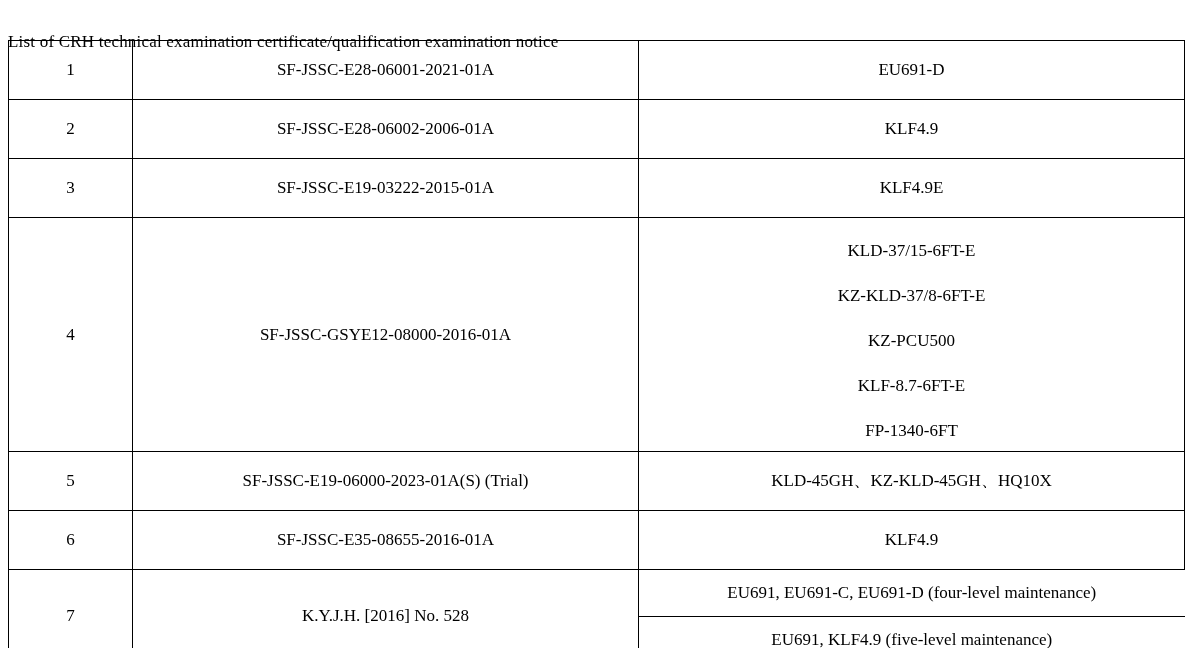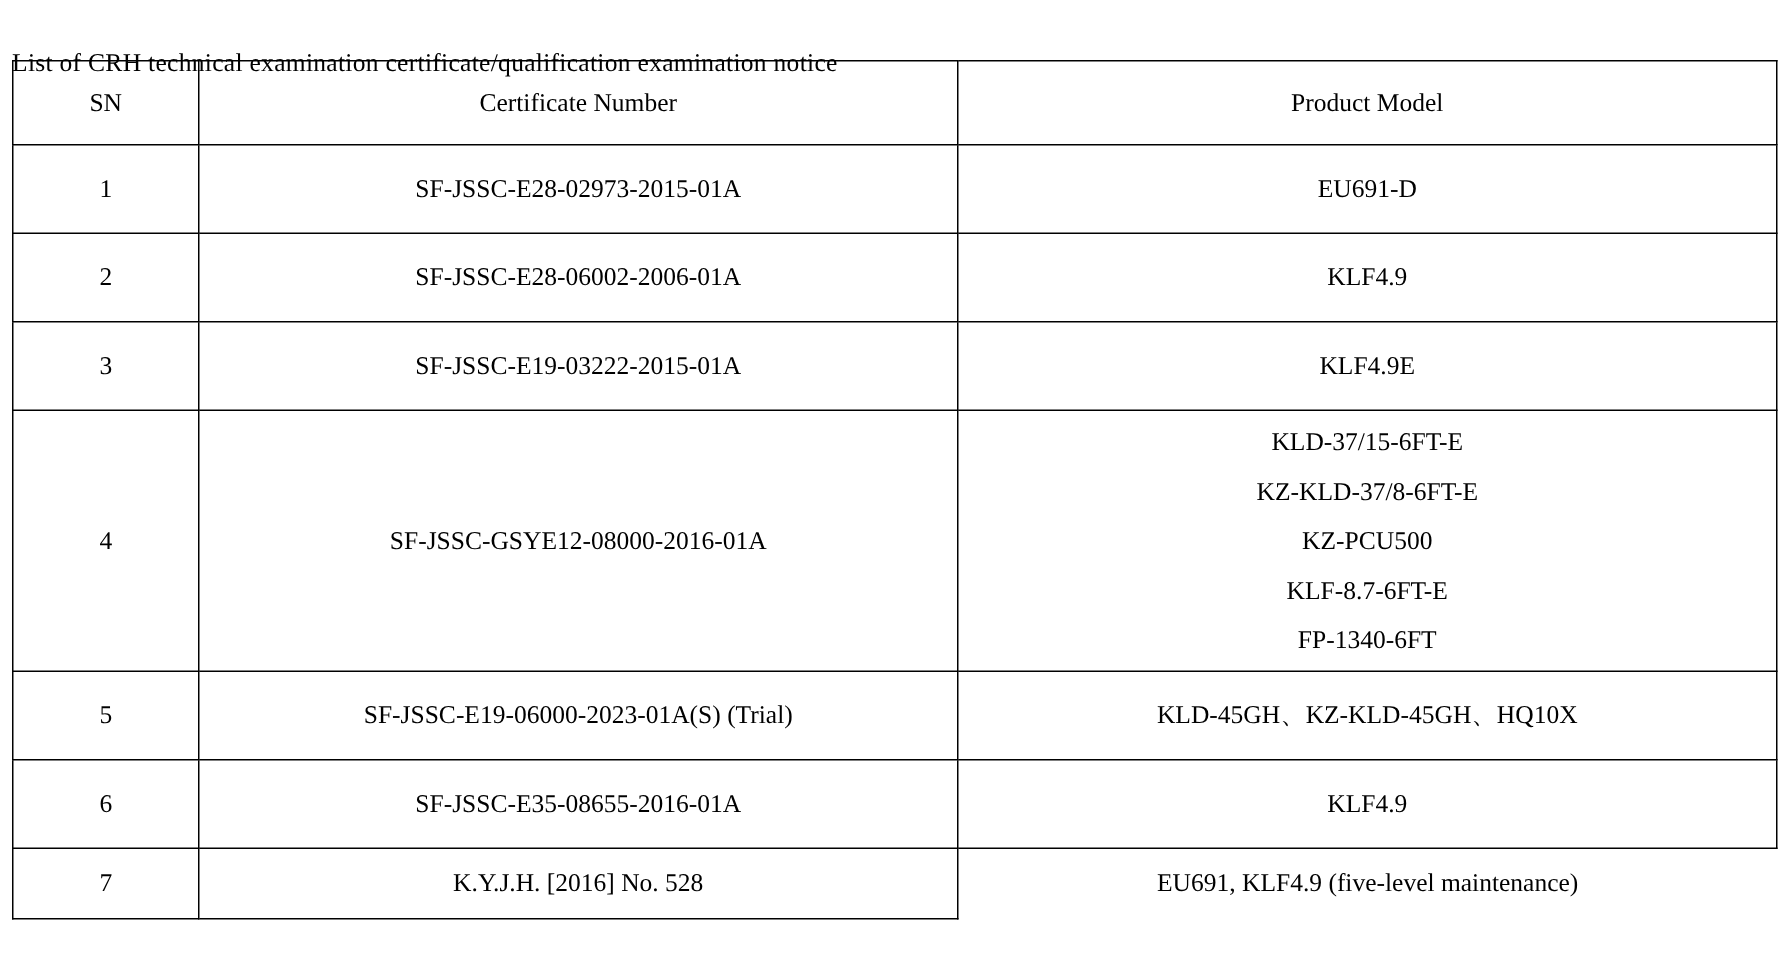--- a/index.html
+++ b/index.html
@@ -58,20 +58,21 @@
   .hdr td { height: 47px; font-size: 17.5px; }
 
   .row-std td { height: 50px; }
 
   .multi-line {
     display: block;
   }
   .multi-line span {
     display: block;
     line-height: 33px;
+    margin-top: 12px;
   }
   .nested {
     padding: 0 !important;
     border: none !important;
   }
   .nested table {
     border-collapse: collapse;
     width: 100%;
     table-layout: fixed;
   }
@@ -94,29 +95,24 @@
   <div class="doc-title">List of CRH technical examination certificate/qualification examination notice</div>
 
   <div class="table-wrap">
     <table class="cert-table">
       <colgroup>
         <col class="col-sn">
         <col class="col-cert">
         <col class="col-model">
       </colgroup>
       <tbody>
-        <tr class="hdr">
-          <td>SN</td>
-          <td>Certificate Number</td>
-          <td>Product Model</td>
-        </tr>
 
         <tr class="row-std">
           <td>1</td>
-          <td>SF-JSSC-E28-02973-2015-01A</td>
+          <td>SF-JSSC-E28-06001-2021-01A</td>
           <td>EU691-D</td>
         </tr>
 
         <tr class="row-std">
           <td>2</td>
           <td>SF-JSSC-E28-06002-2006-01A</td>
           <td>KLF4.9</td>
         </tr>
 
         <tr class="row-std">
@@ -151,20 +147,23 @@
           <td>KLF4.9</td>
         </tr>
 
         <tr>
           <td>7</td>
           <td>K.Y.J.H. [2016] No. 528</td>
           <td class="nested">
             <table>
               <tbody>
                 <tr>
+                  <td>EU691, EU691-C, EU691-D (four-level maintenance)</td>
+                </tr>
+                <tr>
                   <td>EU691, KLF4.9 (five-level maintenance)</td>
                 </tr>
               </tbody>
             </table>
           </td>
         </tr>
       </tbody>
     </table>
   </div>
 

